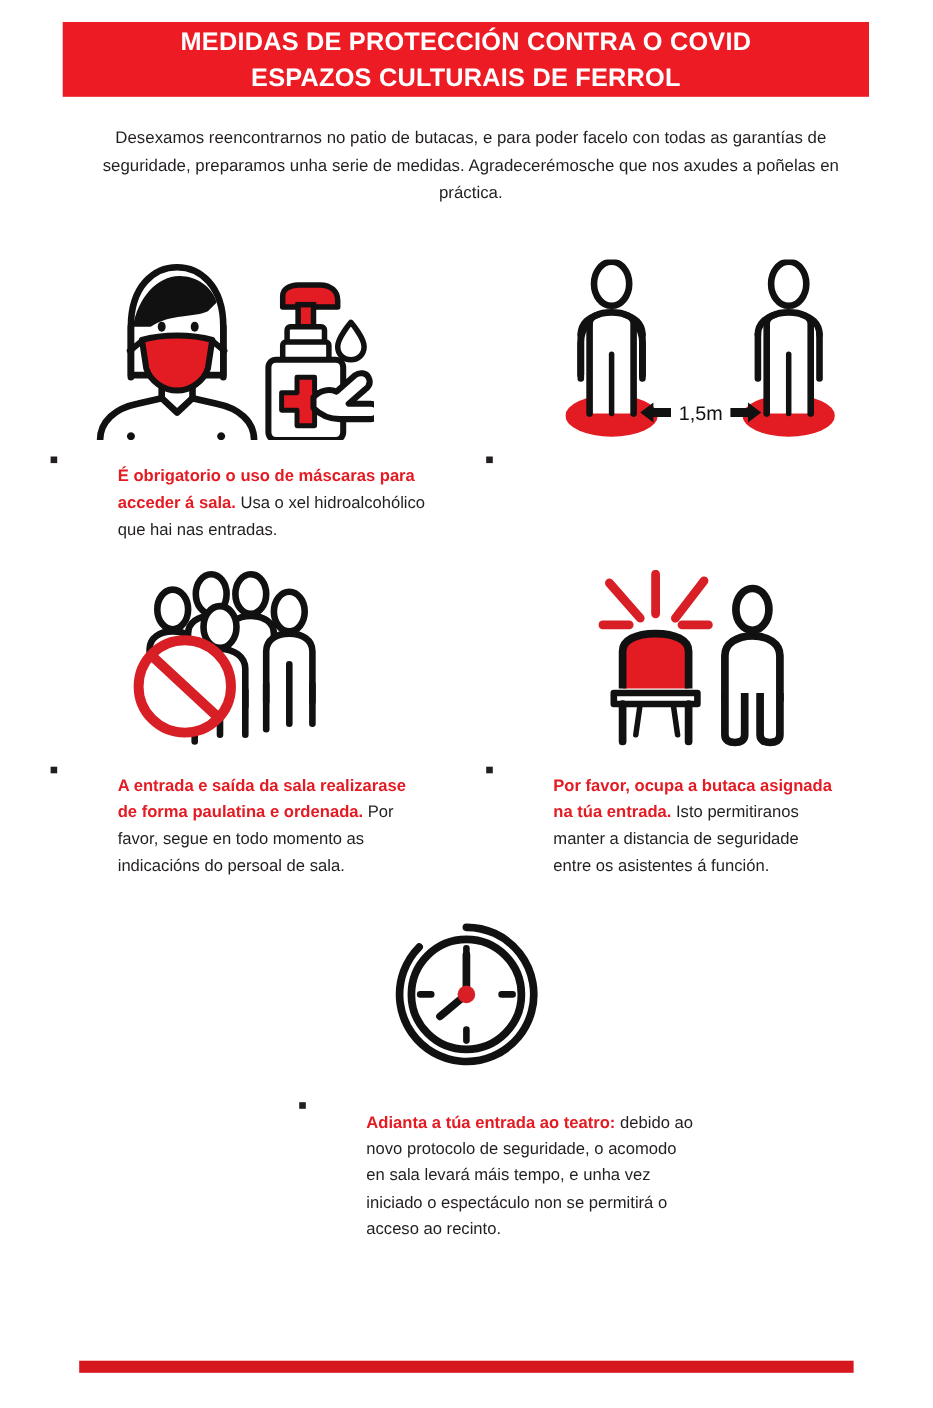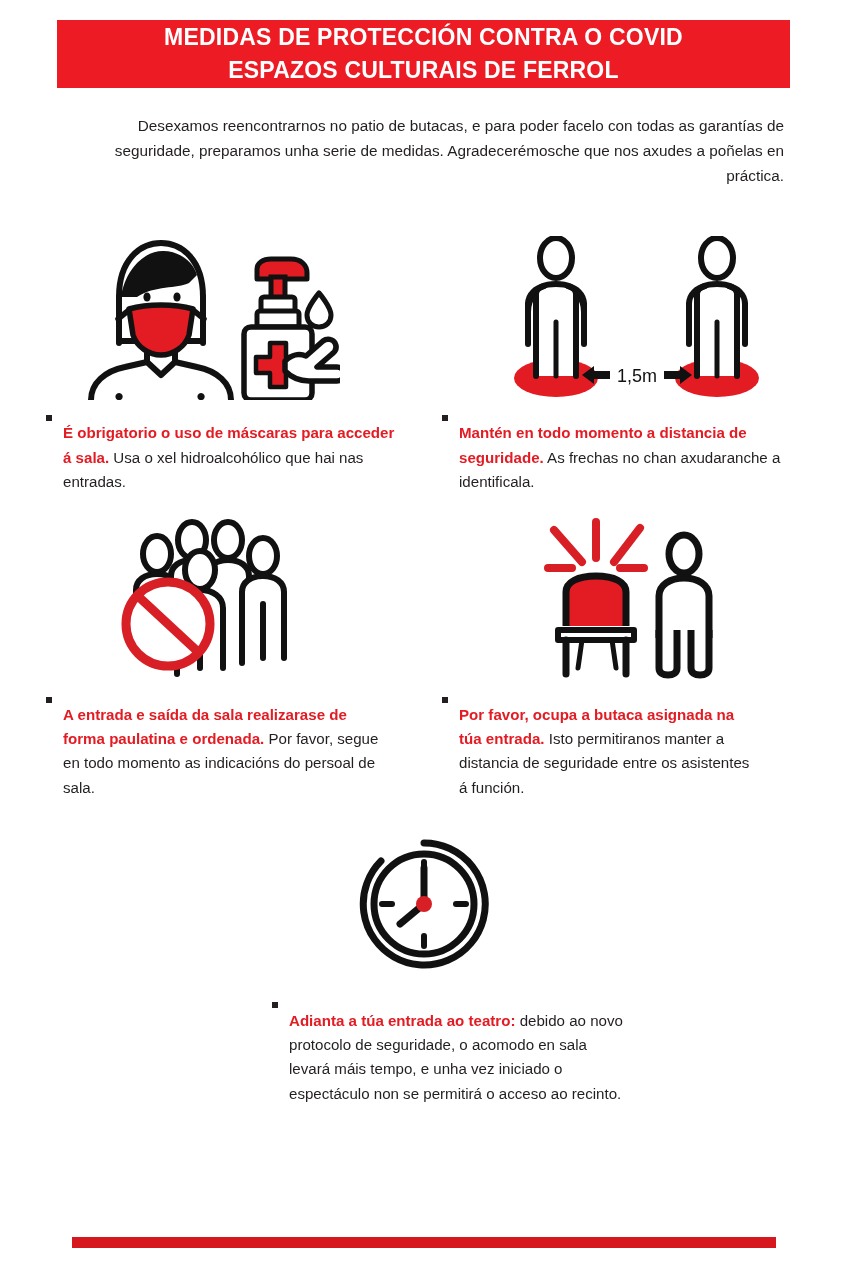--- a/index.html
+++ b/index.html
@@ -43,21 +43,21 @@
 
   
   .intro {
     position: absolute;
     left: 72px;
     top: 99px;
     width: 712px;
     font-size: 15.3px;
     line-height: 1.62;
     color: #231f20;
-    text-align: right;
+    text-align: center;
   }
 
   
   .measures {
     position: absolute;
     left: 0;
     top: 228px;
     width: 848px;
   }
   .row {
@@ -100,20 +100,21 @@
     height: 6px;
     background: #231f20;
     margin-top: 9px;
     margin-right: 11px;
   }
   .bullet-text {
     flex: 1 1 auto;
     font-size: 15.1px;
     line-height: 1.62;
     color: #231f20;
+    margin-left: 44px;
   }
   .bullet-text .em {
     color: #E31B23;
     font-weight: bold;
   }
 
   
   .bottom-rule {
     position: absolute;
     left: 72px;
@@ -224,21 +225,20 @@
 
           <path d="M96 135 L80 135 L80 130 L68 139 L80 148 L80 143 L96 143 Z" fill="#111111"></path>
 
           <path d="M150 135 L166 135 L166 130 L178 139 L166 148 L166 143 L150 143 Z" fill="#111111"></path>
 
           <text x="123" y="146" font-family="Liberation Sans, sans-serif" font-size="18" font-weight="500" fill="#111111" text-anchor="middle">1,5m</text>
         </svg>
       </div>
       <div class="bullet-block">
         <span class="bullet-marker"></span>
-        <p class="bullet-text"><span class="em">Mantén en todo momento a distancia de seguridade.</span><span> As frechas no chan axudaranche a identificala.</span></p>
       </div>
     </div>
   </div>
 
   <div class="row row2">
 
     <div class="cell">
       <div class="icon-box">
         <svg width="185" height="162" viewBox="0 0 185 162" fill="none" xmlns="http://www.w3.org/2000/svg">
 

